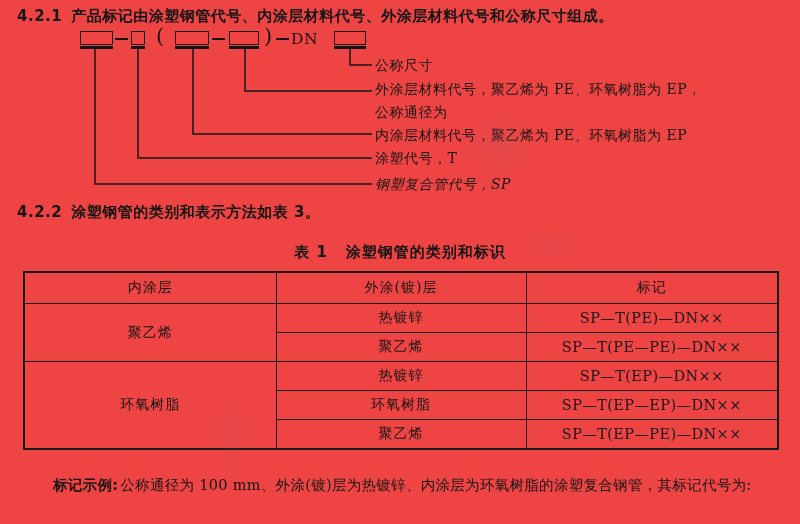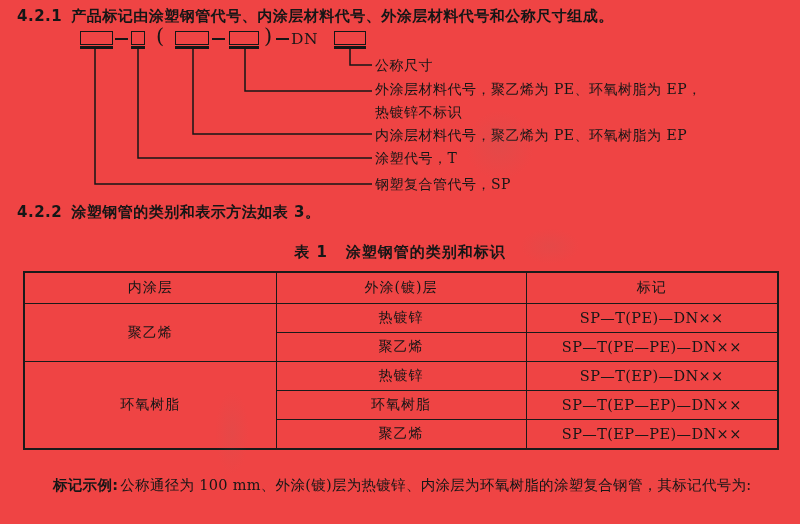--- a/index.html
+++ b/index.html
@@ -106,24 +106,24 @@
         <polyline points="95,48  95,184  372,184"></polyline>
         <polyline points="138,48 138,158 372,158"></polyline>
         <polyline points="193,48 193,134 372,134"></polyline>
         <polyline points="245,48 245,91  372,91"></polyline>
         <polyline points="350,48 350,65  372,65"></polyline>
       </g>
     </svg>
 
     <div class="dlabel" style="top:55px;">公称尺寸</div>
     <div class="dlabel" style="top:79px;">外涂层材料代号，聚乙烯为 PE、环氧树脂为 EP，</div>
-    <div class="dlabel" style="top:102px;">热镀锌不标识</div>
+    <div class="dlabel" style="top:102px;">公称通径为</div>
     <div class="dlabel" style="top:125px;">内涂层材料代号，聚乙烯为 PE、环氧树脂为 EP</div>
     <div class="dlabel" style="top:148px;">涂塑代号，T</div>
-    <div class="dlabel" style="top:174px;">钢塑复合管代号，SP</div>
+    <div class="dlabel" style="top:174px;font-style:italic;">钢塑复合管代号，SP</div>
   </div>
 
   <div class="sec" style="top:203px;">
     <span class="sec-num">4.2.2</span><span>涂塑钢管的类别和表示方法如表 3。</span>
   </div>
 
   <div class="table-title">
     <span class="tt-prefix">表 1</span><span>涂塑钢管的类别和标识</span>
   </div>
 

